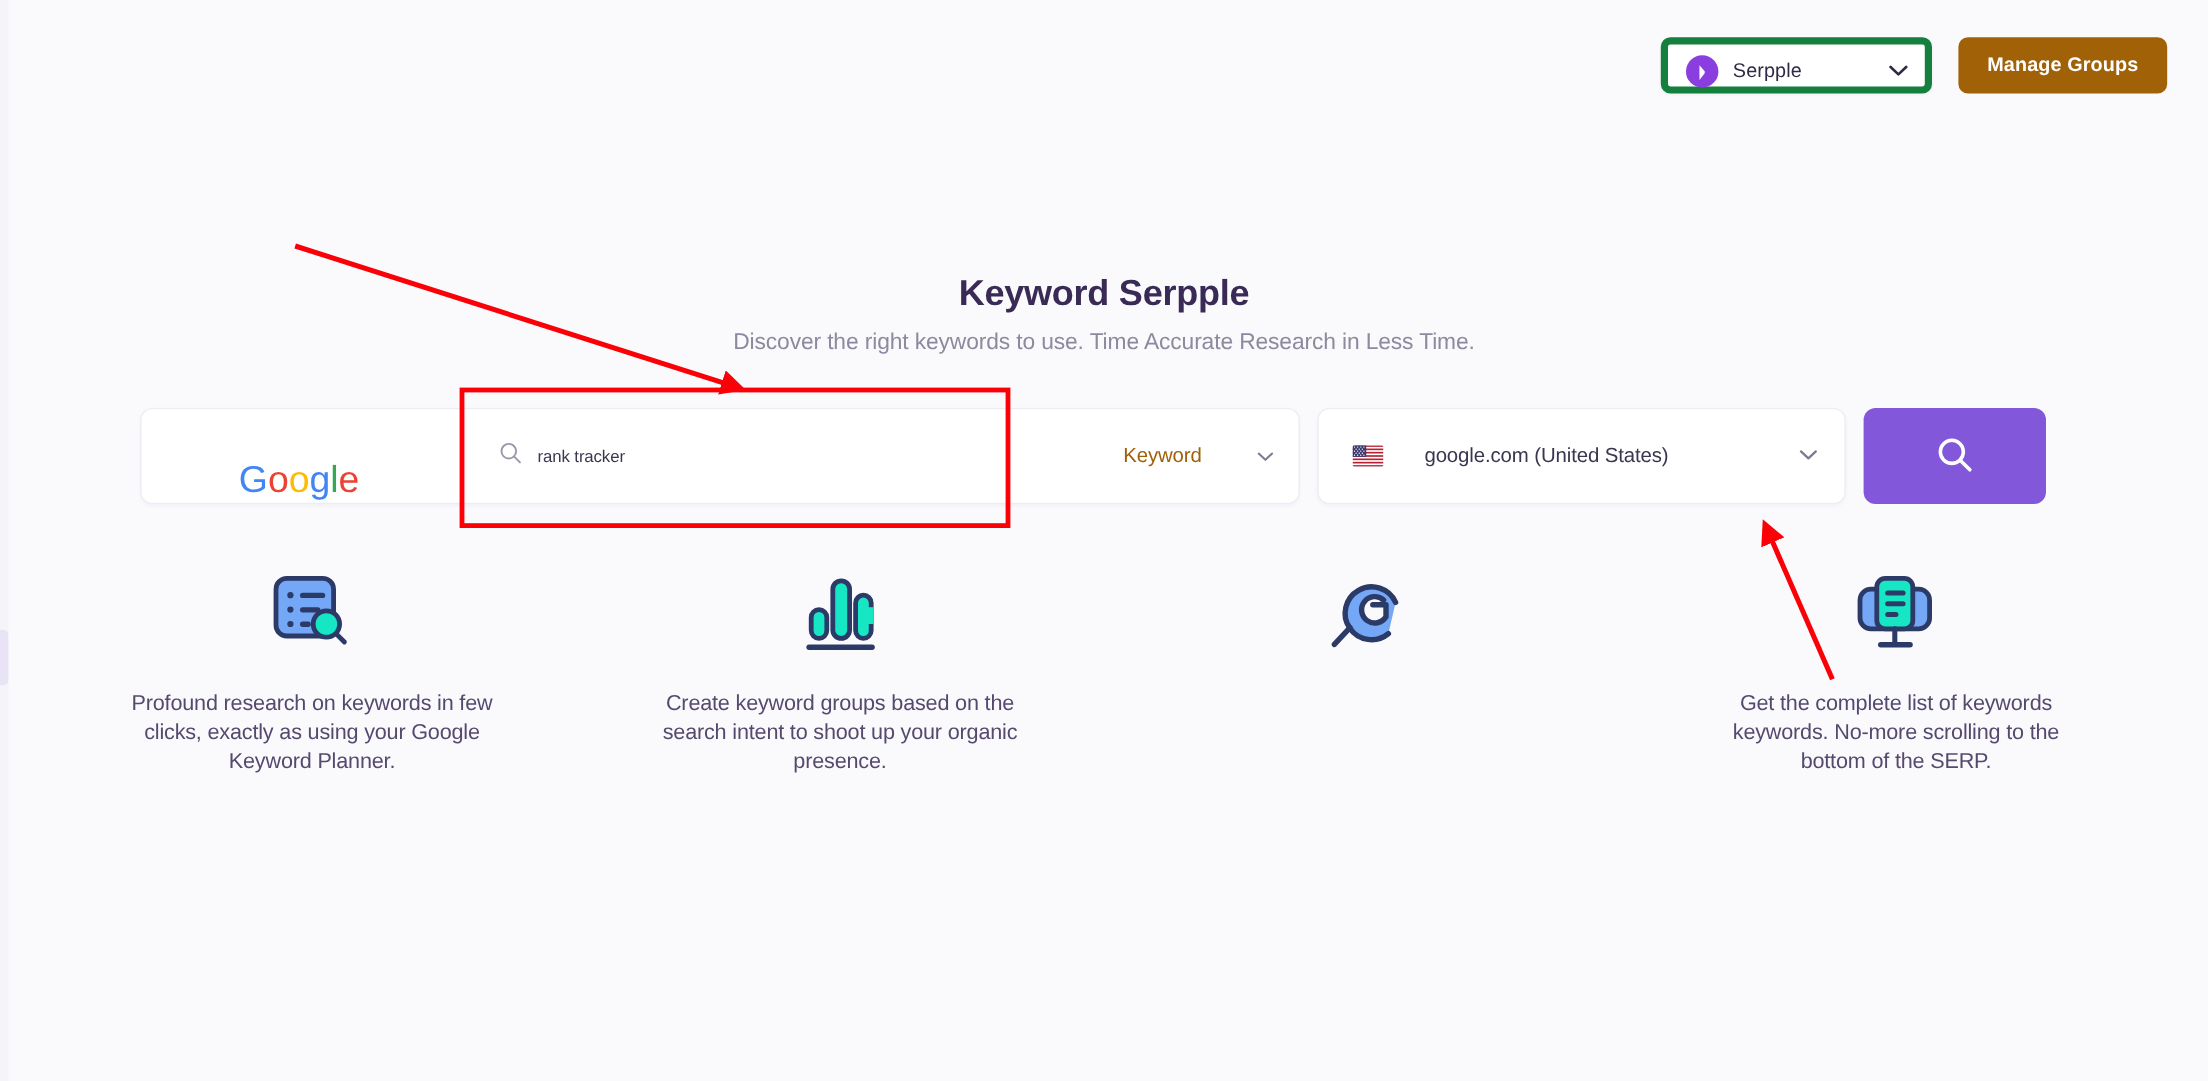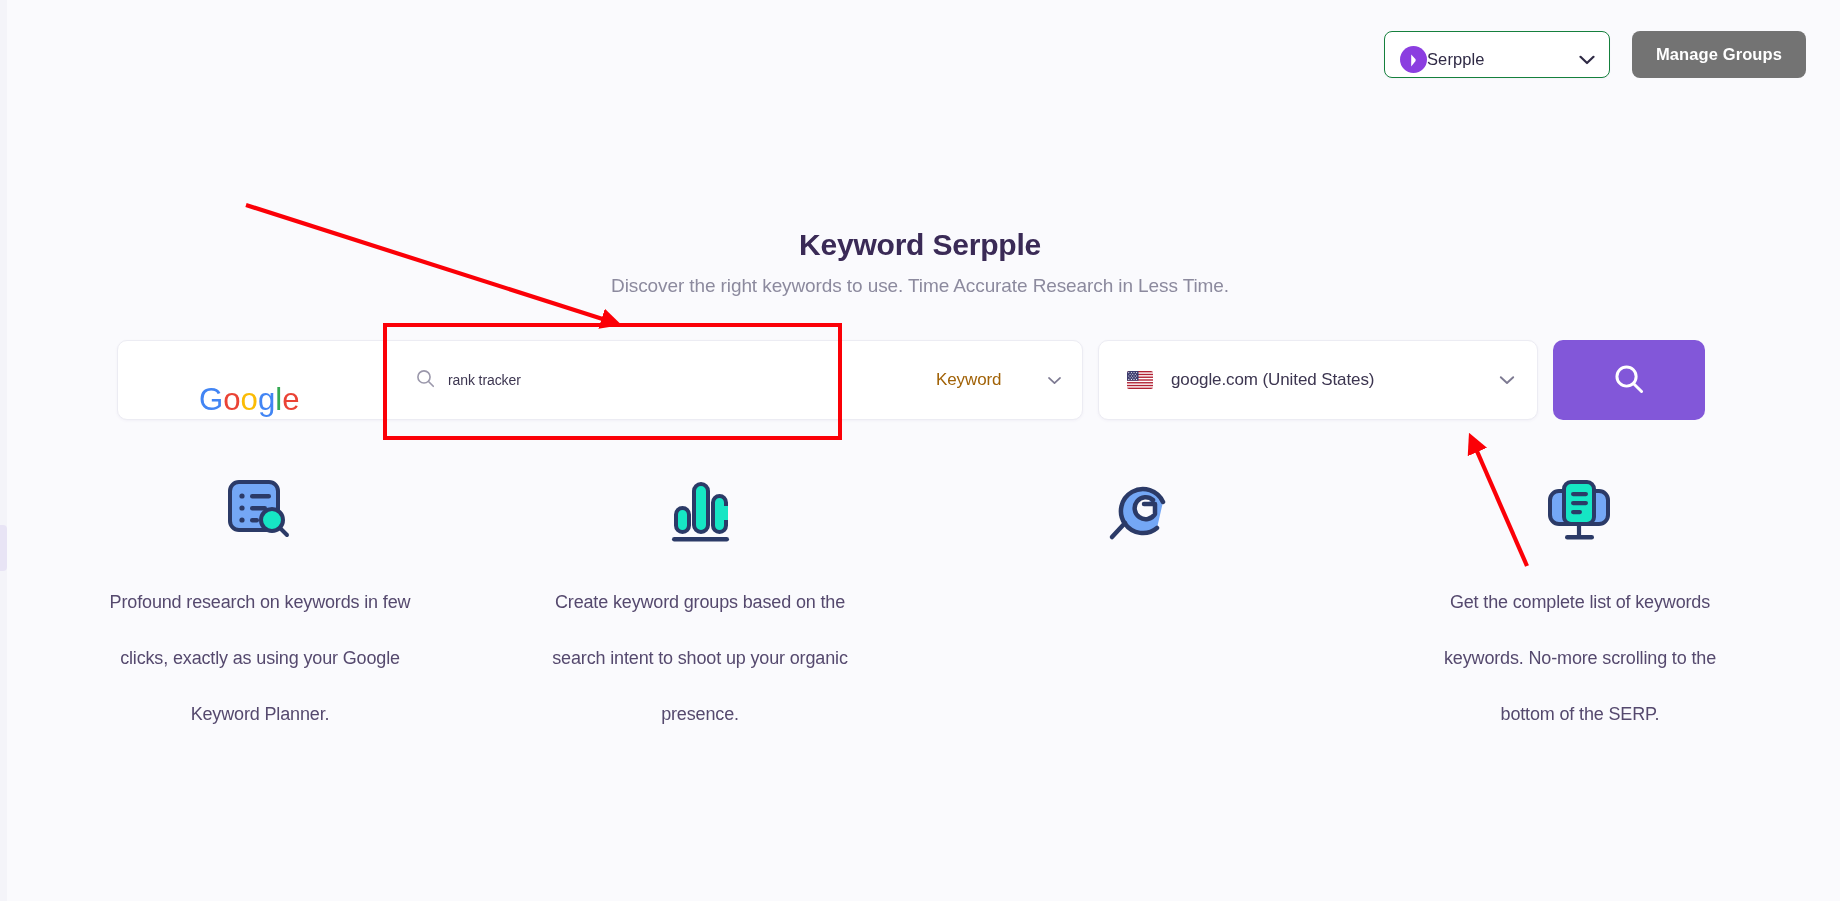--- a/index.html
+++ b/index.html
@@ -31,24 +31,25 @@
 
   
   .topbar {
     position: absolute;
     top: 31px; right: 34px;
     display: flex; align-items: center; gap: 22px;
   }
   .workspace-select {
     width: 226px; height: 47px;
     background: #ffffff;
-    border: 1px solid #15803d;
+    border: 6px solid #15803d;
     border-radius: 8px;
     display: flex; align-items: center;
     padding: 10px 14px 0 15px;
+    gap: 12px;
     cursor: pointer;
     box-shadow: 0 1px 2px rgba(60,40,120,.04);
   }
   .ws-logo {
     width: 27px; height: 27px; border-radius: 50%;
     background: #8b3ee0;
     display: flex; align-items: center; justify-content: center;
     flex: 0 0 auto;
   }
   .ws-name {
@@ -57,21 +58,21 @@
     color: #2f2a45;
     letter-spacing: .1px;
     white-space: nowrap;
   }
   .chev {
     flex: 0 0 auto;
     color: #2f2a45;
   }
   .manage-btn {
     height: 47px;
-    background: #737373;
+    background: #a16207;
     color: #ffffff;
     border: none;
     border-radius: 8px;
     padding: 0 24px;
     font-size: 16.5px;
     font-weight: bold;
     font-family: "Liberation Sans", sans-serif;
     letter-spacing: .1px;
     cursor: pointer;
     white-space: nowrap;
@@ -147,21 +148,21 @@
   }
 
   .locale-card {
     width: 440px; flex: 0 0 auto;
     background: #ffffff;
     border: 1px solid #ececf3;
     border-radius: 10px;
     box-shadow: 0 1px 3px rgba(70,50,130,.05);
     display: flex; align-items: center;
     padding: 0 22px 0 28px;
-    gap: 18px;
+    gap: 34px;
     cursor: pointer;
   }
   .locale-name {
     flex: 1 1 auto;
     font-size: 17px;
     color: #3c3550;
     letter-spacing: -.1px;
     white-space: nowrap;
   }
   .flag {
@@ -190,21 +191,21 @@
   }
   .feature-icon {
     height: 84px;
     display: flex; align-items: center; justify-content: center;
   }
   .feature-text {
     margin-top: 20px;
     width: 330px;
     text-align: center;
     font-size: 18px;
-    line-height: 56px;
+    line-height: 24px;
     color: #55496e;
     letter-spacing: -.15px;
   }
 
   
   .anno { position: absolute; pointer-events: none; }
   .anno-box {
     left: 383px; top: 323px;
     width: 459px; height: 117px;
     border: 4px solid #fb0007;

